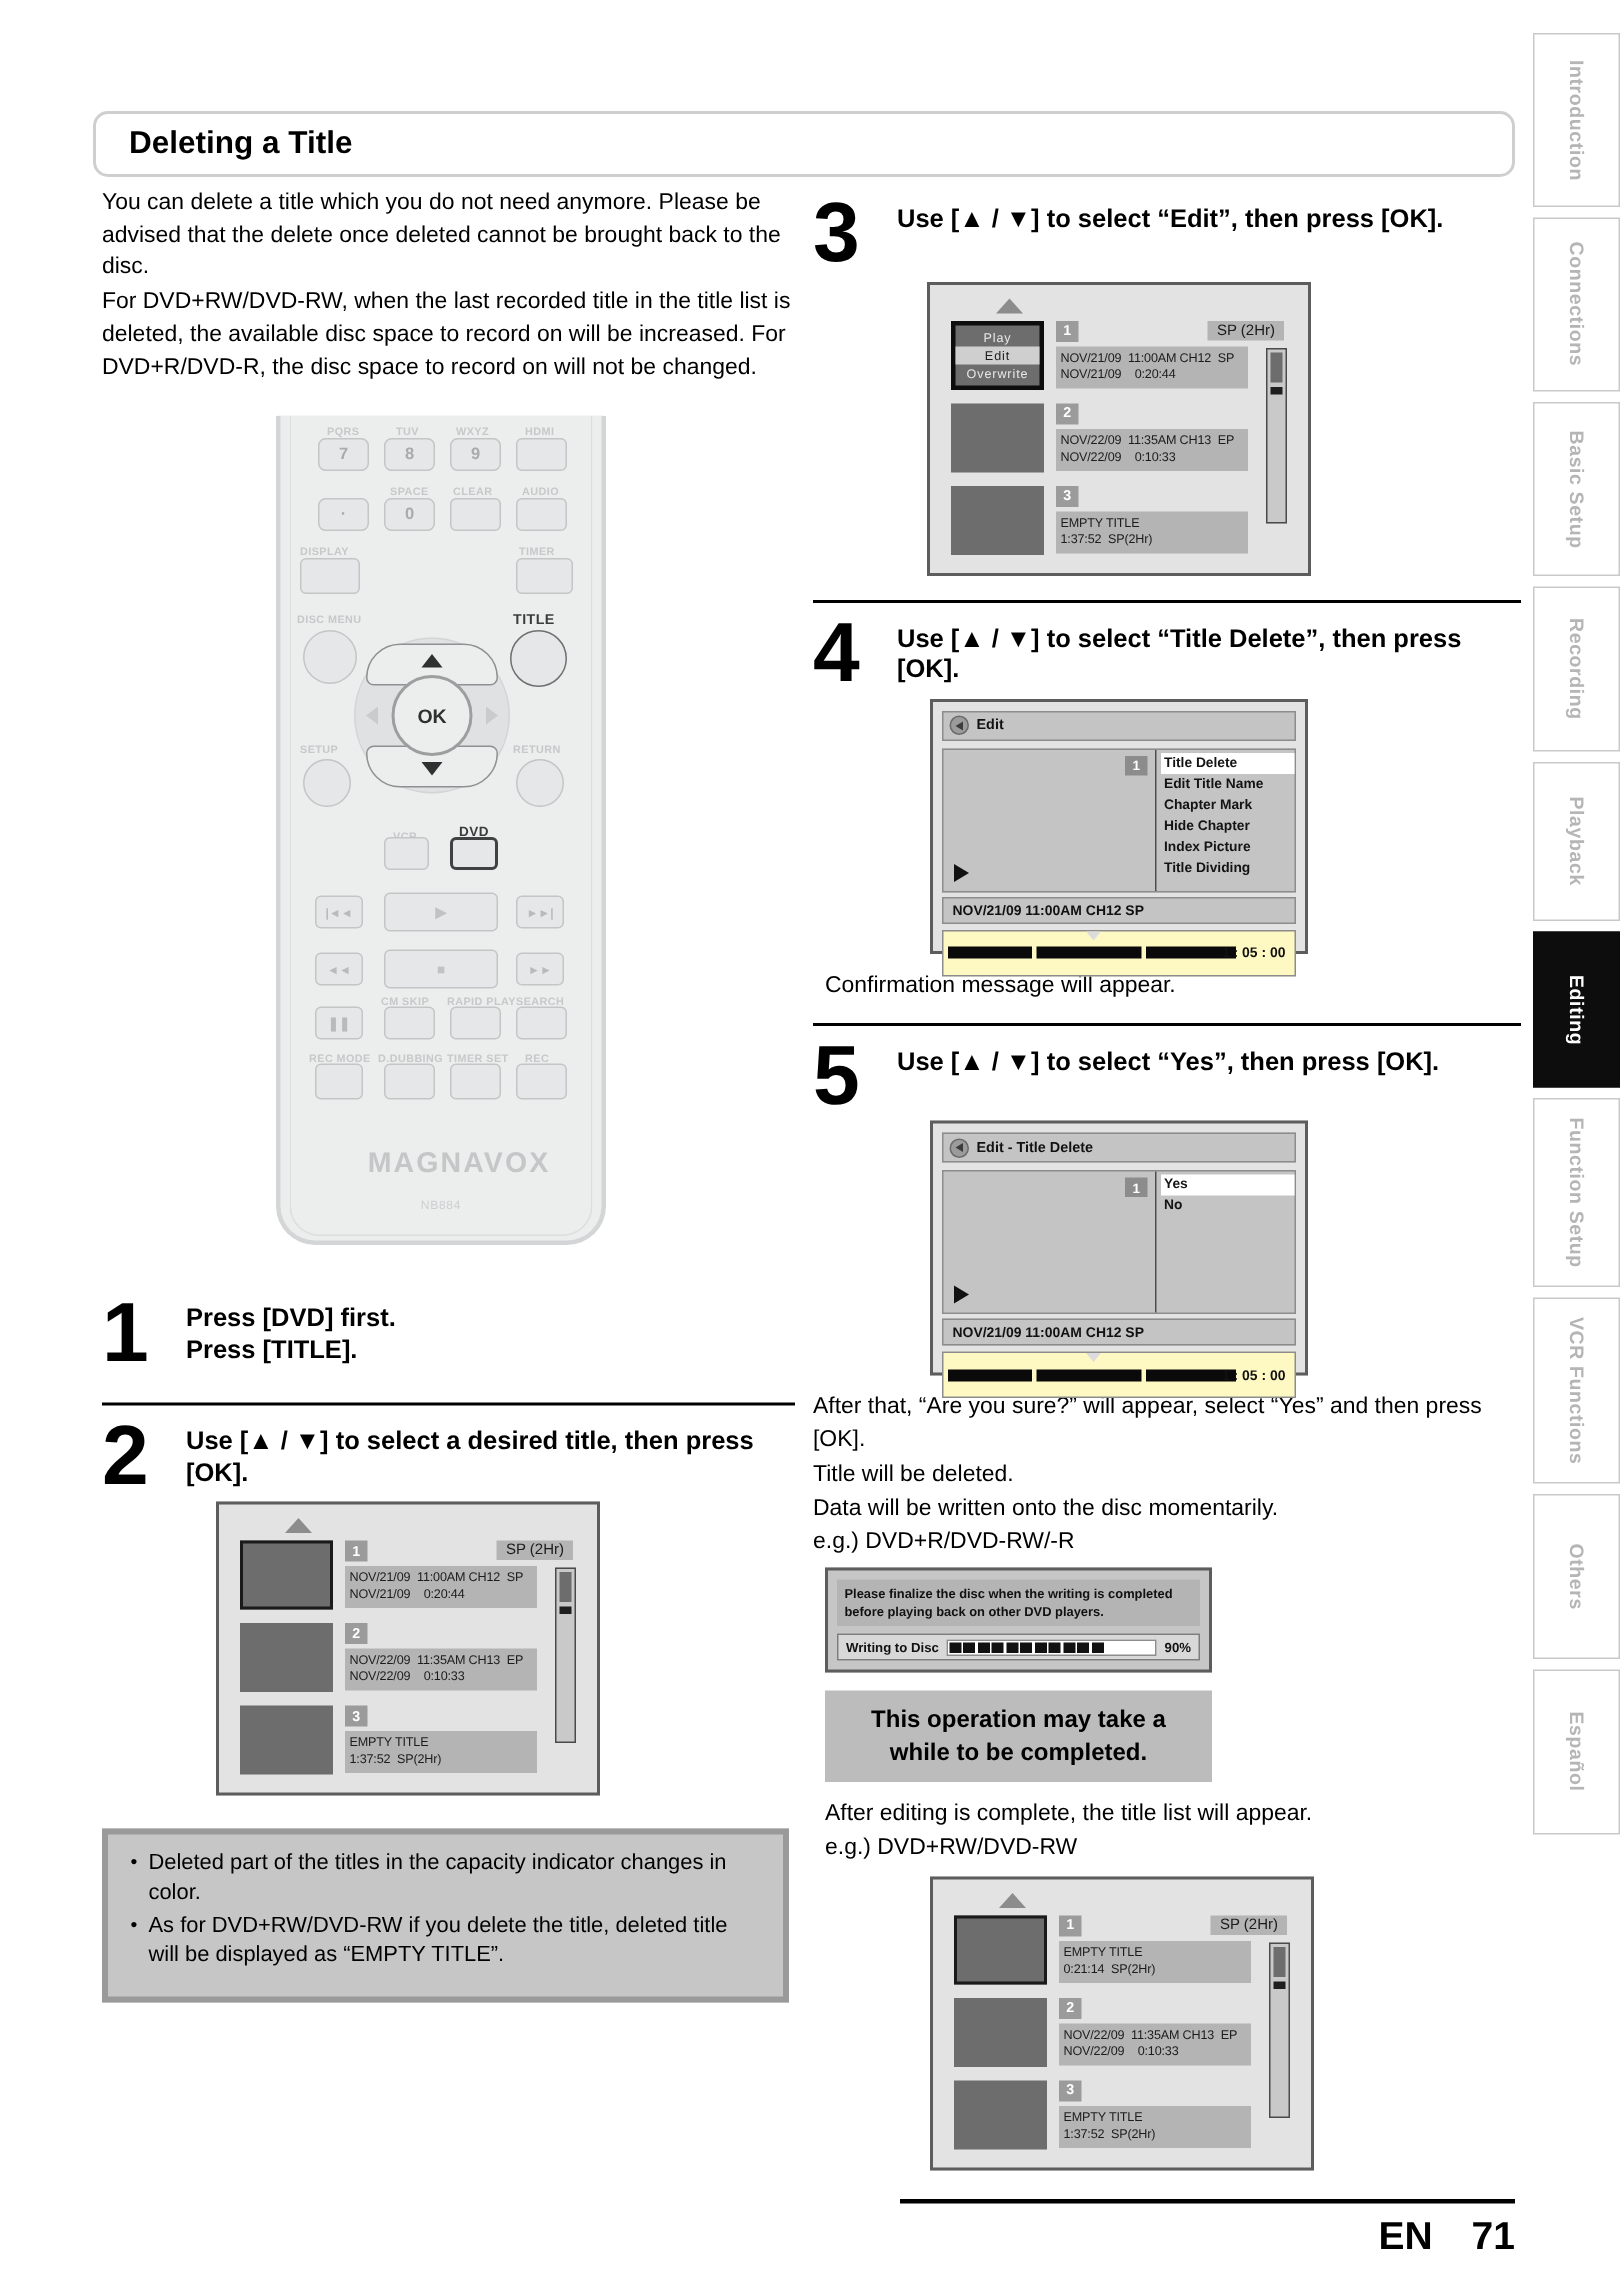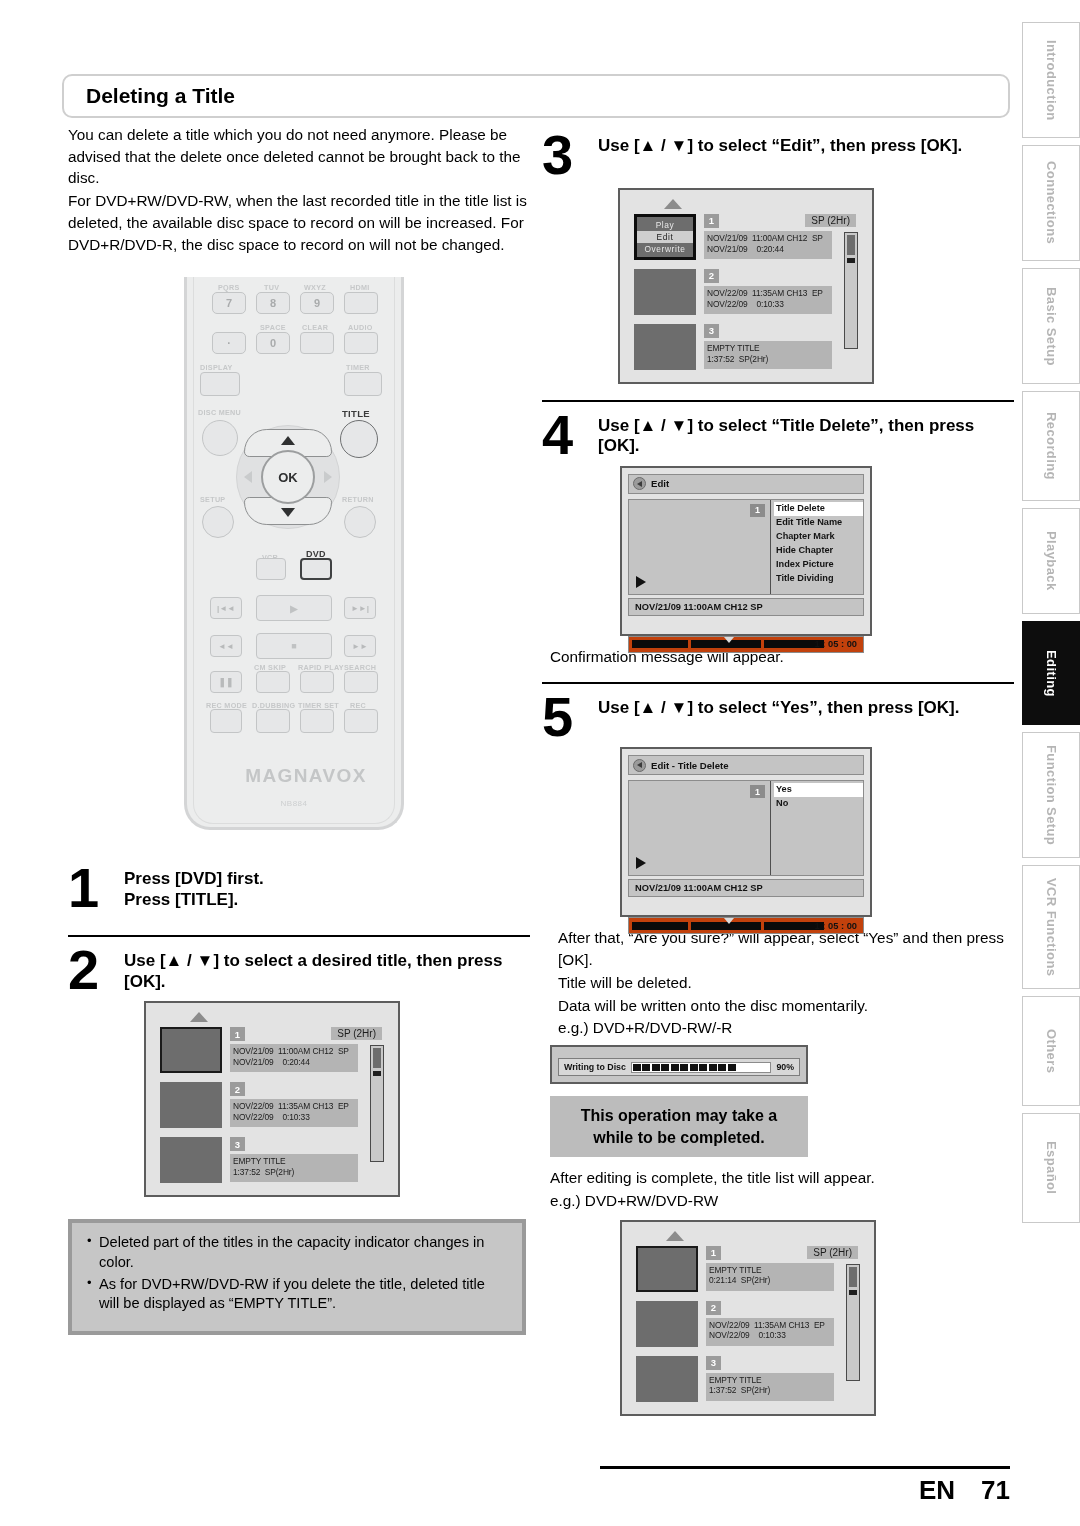--- a/index.html
+++ b/index.html
@@ -201,21 +201,21 @@
     font-size: 9.2px; font-weight: bold; color: #141414; line-height: 1.52;
     padding-left: 2px;
   }
   .es-menu .mi.sel { background: #ffffff; }
   .es-info {
     margin-top: 3px; height: 18px; background: #c4c4c4; border: 1px solid #8c8c8c;
     font-size: 9.3px; font-weight: bold; color: #111;
     display: flex; align-items: center; padding-left: 6px;
   }
   .es-bar {
-    position: relative; margin-top: 20px; height: 17px; background: #c2410c;
+    position: relative; margin-top: 4px; height: 31px; background: #fef9c3;
     border: 1px solid #8c8c8c; display: flex; align-items: center;
   }
   .es-bar .seg { height: 8px; background: #0a0a0a; margin-left: 3px; }
   .es-bar .marker {
     position: absolute; left: 95px; top: 0;
     width: 0; height: 0; border-left: 5px solid transparent;
     border-right: 5px solid transparent; border-top: 6px solid #dcdcdc;
   }
   .es-bar .time {
     position: absolute; right: 6px; font-size: 9.3px; font-weight: bold; color: #111;
@@ -554,28 +554,29 @@
         <div class="es-info">NOV/21/09 11:00AM CH12 SP</div>
         <div class="es-bar">
           <div class="seg" style="width:56px;"></div>
           <div class="seg" style="width:70px;"></div>
           <div class="seg" style="width:60px;"></div>
           <div class="marker"></div>
           <div class="time">1 : 05 : 00</div>
         </div>
       </div>
 
-      <div class="body-text" style="margin-top:10px;margin-left:16px;">
+      <div class="body-text" style="margin-top:10px;margin-left:0;">
         <p>After that, “Are you sure?” will appear, select “Yes” and then press [OK].</p>
         <p>Title will be deleted.</p>
         <p>Data will be written onto the disc momentarily.</p>
         <p>e.g.) DVD+R/DVD-RW/-R</p>
       </div>
 
       <div class="write-dialog" style="margin-left:8px;">
+        <div class="wd-msg">Please finalize the disc when the writing is completed before playing back on other DVD players.</div>
         <div class="wd-prog">
           <div class="lbl">Writing to Disc</div>
           <div class="track">
             <div class="blk"></div>
               <div class="blk"></div>
               <div class="blk"></div>
             <div class="blk"></div>
               <div class="blk"></div>
               <div class="blk"></div>
             <div class="blk"></div>

